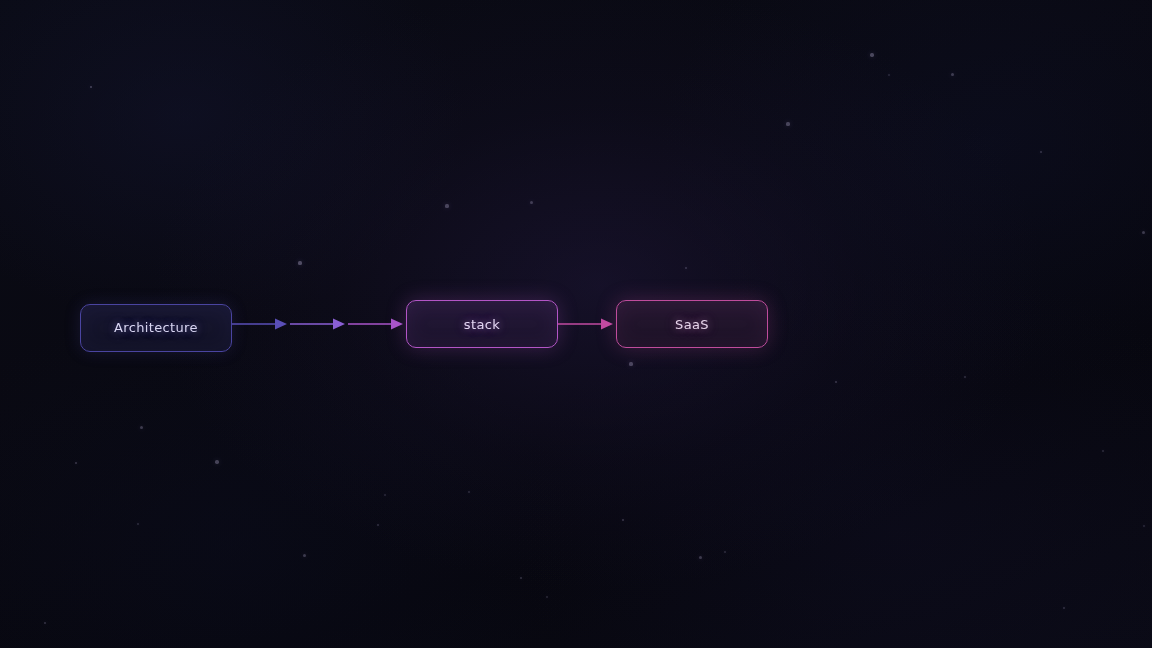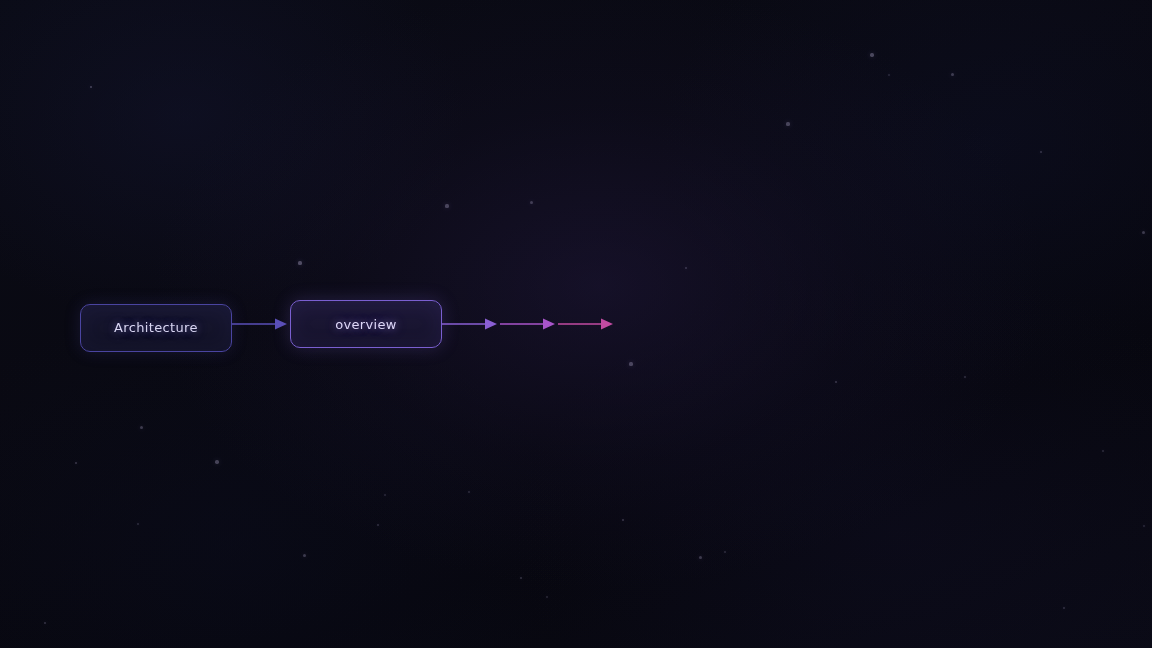--- a/index.html
+++ b/index.html
@@ -147,42 +147,45 @@
       <span class="node-label">Architecture</span>
     </div>
 
     <span class="arrow">
       <svg width="58" height="14" viewBox="0 0 58 14" aria-hidden="true">
         <line x1="0" y1="7" x2="44" y2="7" stroke="#5a4fb8" stroke-width="1.6"></line>
         <polygon points="43,1.5 55,7 43,12.5" fill="#5a4fb8"></polygon>
       </svg>
     </span>
 
-    <div class="node n1">
-      <span class="node-label">overview</span>
-    </div>
 
     <span class="arrow">
       <svg width="58" height="14" viewBox="0 0 58 14" aria-hidden="true">
         <line x1="0" y1="7" x2="44" y2="7" stroke="#8a5fd4" stroke-width="1.6"></line>
         <polygon points="43,1.5 55,7 43,12.5" fill="#8a5fd4"></polygon>
       </svg>
     </span>
 
 
     <span class="arrow">
       <svg width="58" height="14" viewBox="0 0 58 14" aria-hidden="true">
         <line x1="0" y1="7" x2="44" y2="7" stroke="#a855ca" stroke-width="1.6"></line>
         <polygon points="43,1.5 55,7 43,12.5" fill="#a855ca"></polygon>
       </svg>
     </span>
 
+    <div class="node n3">
+      <span class="node-label">stack</span>
+    </div>
 
     <span class="arrow">
       <svg width="58" height="14" viewBox="0 0 58 14" aria-hidden="true">
         <line x1="0" y1="7" x2="44" y2="7" stroke="#c24ba2" stroke-width="1.6"></line>
         <polygon points="43,1.5 55,7 43,12.5" fill="#c24ba2"></polygon>
       </svg>
     </span>
 
+    <div class="node n4">
+      <span class="node-label">SaaS</span>
+    </div>
 
   </div>
 </div>
 
 </body></html>

